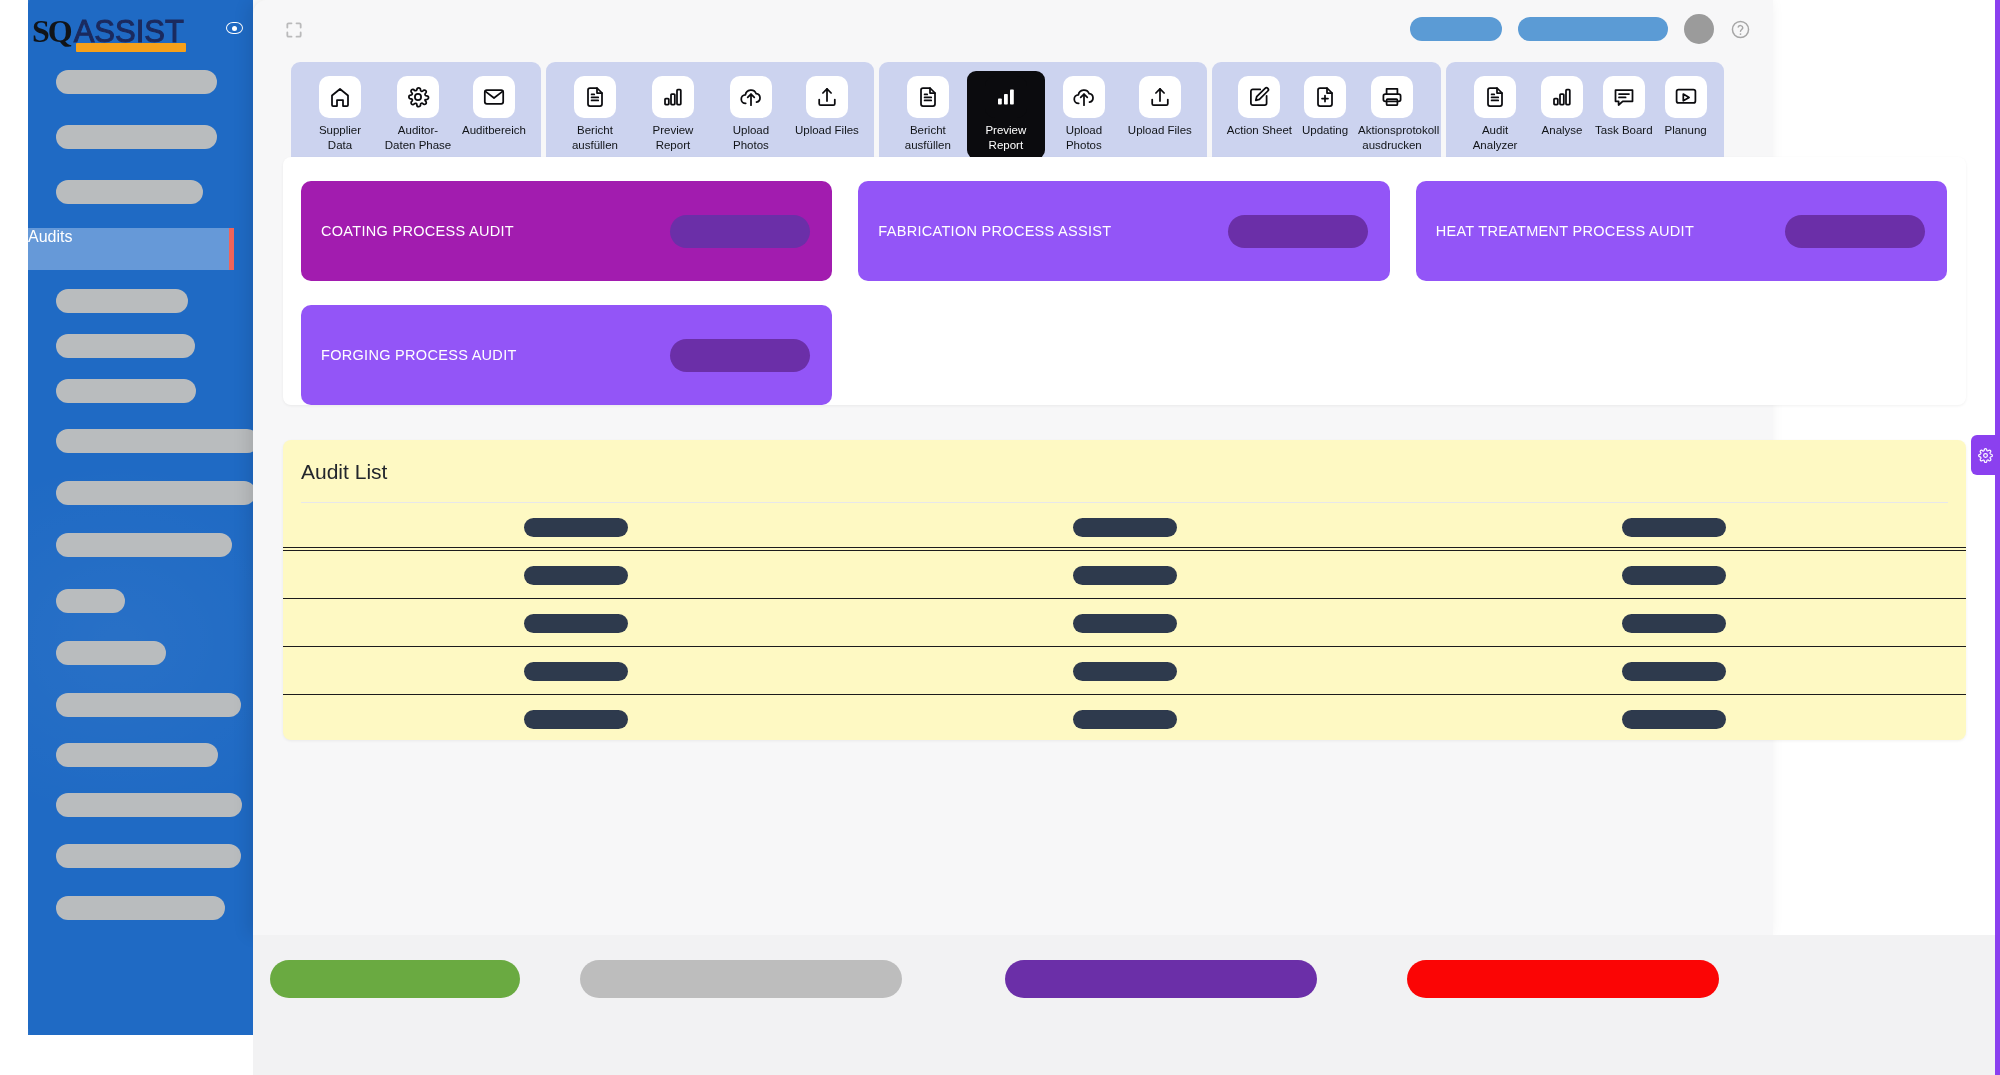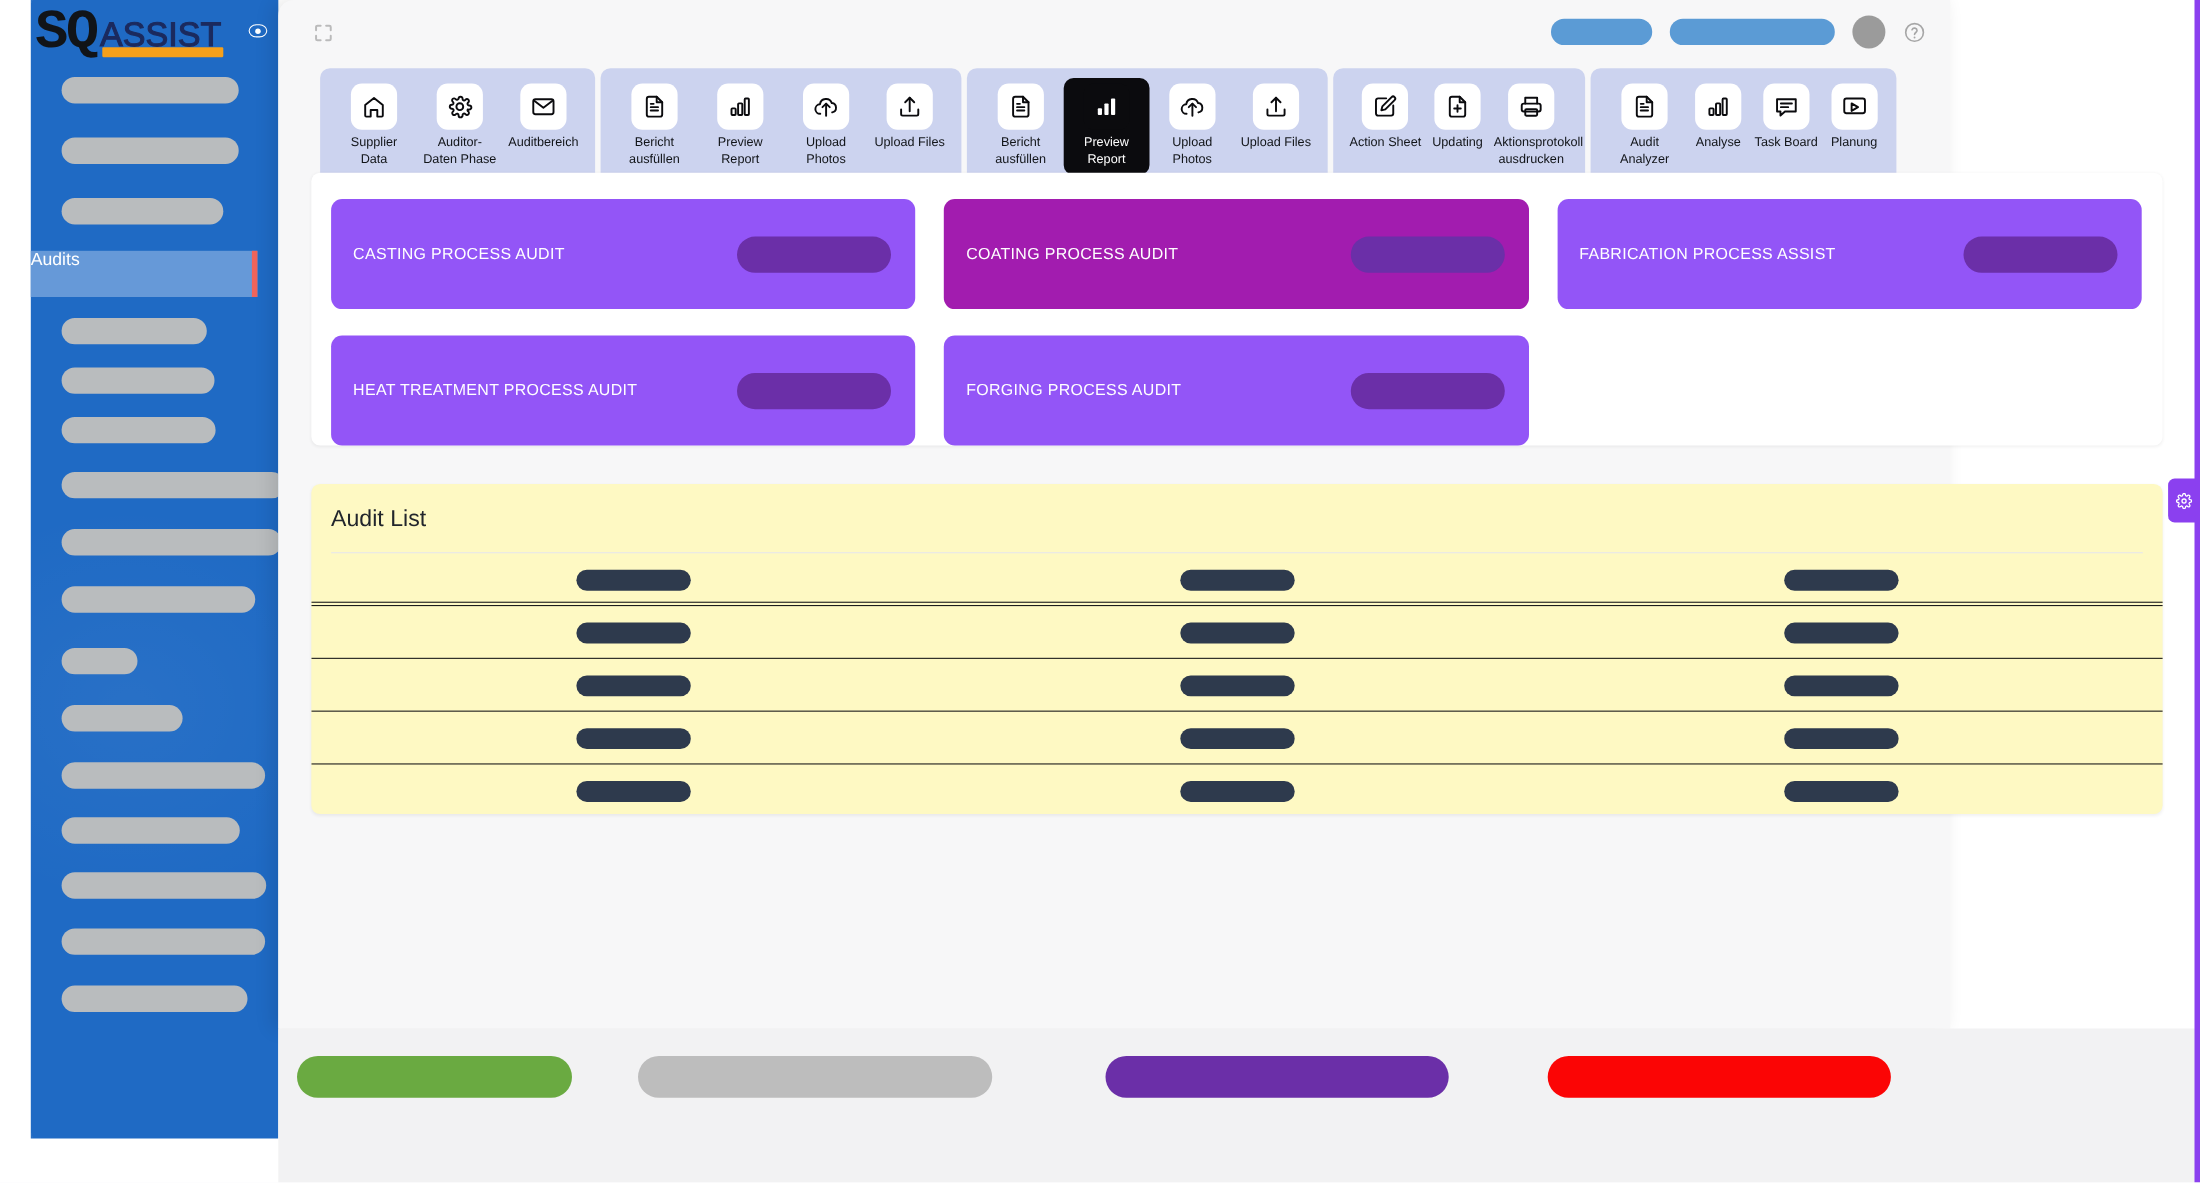--- a/index.html
+++ b/index.html
@@ -18,22 +18,22 @@
       radial-gradient(ellipse 300px 260px at 40% 62%, rgba(255,255,255,0.045), rgba(255,255,255,0) 70%),
       linear-gradient(118deg, rgba(255,255,255,0.05) 0 2px, rgba(255,255,255,0) 2px 42px),
       linear-gradient(74deg, rgba(255,255,255,0.04) 0 2px, rgba(255,255,255,0) 2px 56px);
     overflow: hidden;
   }
   .logo-wrap {
     position: absolute; left: 4px; top: 8px; width: 218px; height: 46px;
     display: flex; align-items: center;
   }
   .logo-sq {
-    font-size: 50px; font-weight: 700; color: #111418; letter-spacing: -2px;
-    font-family: Liberation Mono, monospace; line-height: 1;
+    font-size: 32px; font-weight: 700; color: #111418; letter-spacing: -2px;
+    font-family: Liberation Serif, serif; line-height: 1;
   }
   .logo-assist-block { position: relative; margin-left: 3px; }
   .logo-assist {
     font-size: 31px; font-weight: 400; color: #1b2a5e; letter-spacing: 0px;
     font-family: "Liberation Sans", sans-serif; line-height: 1;
     -webkit-text-stroke: 1px #1b2a5e;
   }
   .logo-underline {
     position: absolute; left: 2px; bottom: -5px; width: 100%; height: 9px;
     background: #f6a01a; border-radius: 1px;
@@ -432,24 +432,20 @@
               </div>
               <div class="rlabel">Planung</div>
             </div>
           </div>
           <div class="rgroup-title">Audit Analyzer</div>
         </div>
       </div>
 
     <div class="cards-box" style="left:30px; top:157px; width:1683px; height:248px;">
       <div class="cards-grid">
-          <div class="audit-card" style="background: rgb(147, 85, 247);">
-            <div class="audit-card-title">CASTING PROCESS AUDIT</div>
-            <div class="audit-card-pill" style="background: rgb(107, 47, 168);"></div>
-          </div>
           <div class="audit-card" style="background: #a21caf;">
             <div class="audit-card-title">COATING PROCESS AUDIT</div>
             <div class="audit-card-pill" style="background: rgb(107, 47, 168);"></div>
           </div>
           <div class="audit-card" style="background: rgb(147, 85, 247);">
             <div class="audit-card-title">FABRICATION PROCESS ASSIST</div>
             <div class="audit-card-pill" style="background: rgb(107, 47, 168);"></div>
           </div>
           <div class="audit-card" style="background: rgb(147, 85, 247);">
             <div class="audit-card-title">HEAT TREATMENT PROCESS AUDIT</div>

